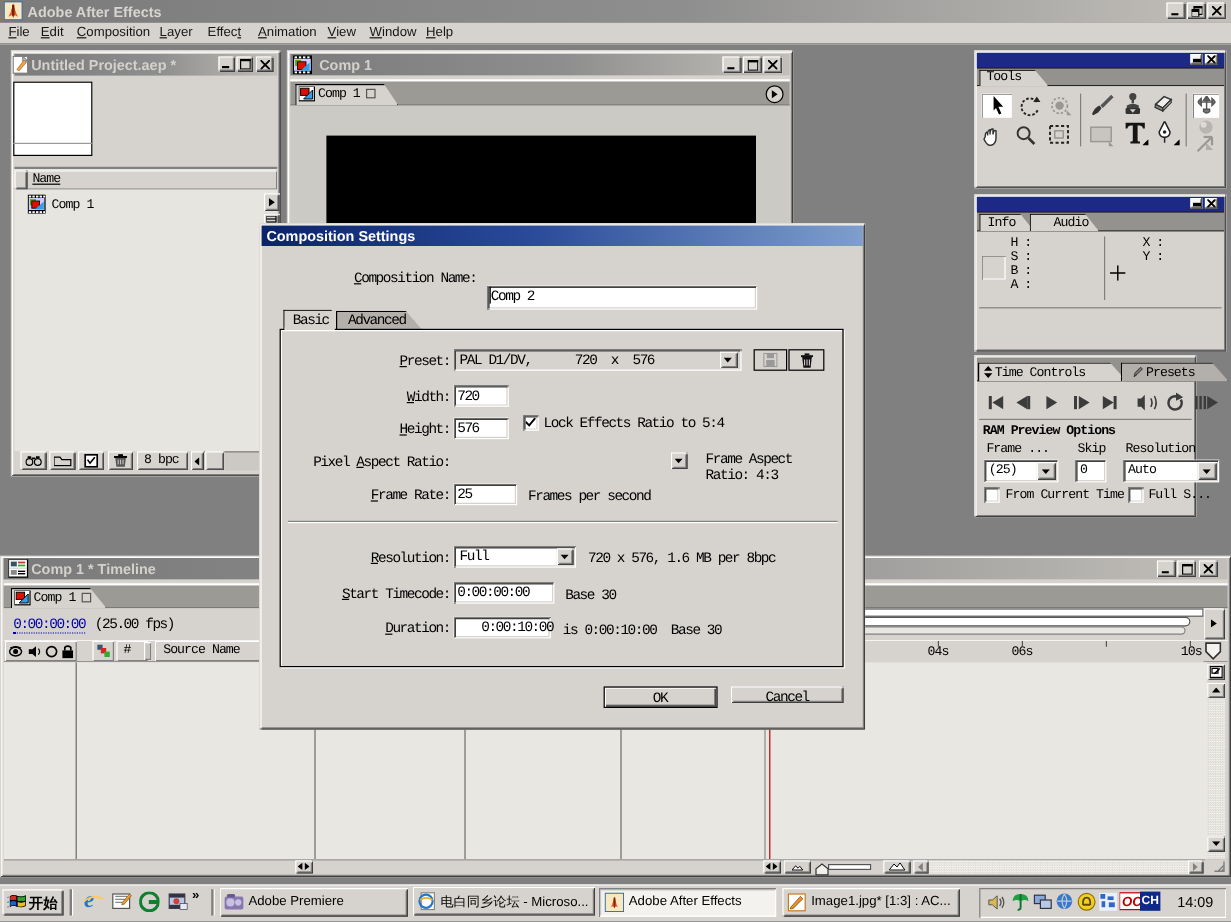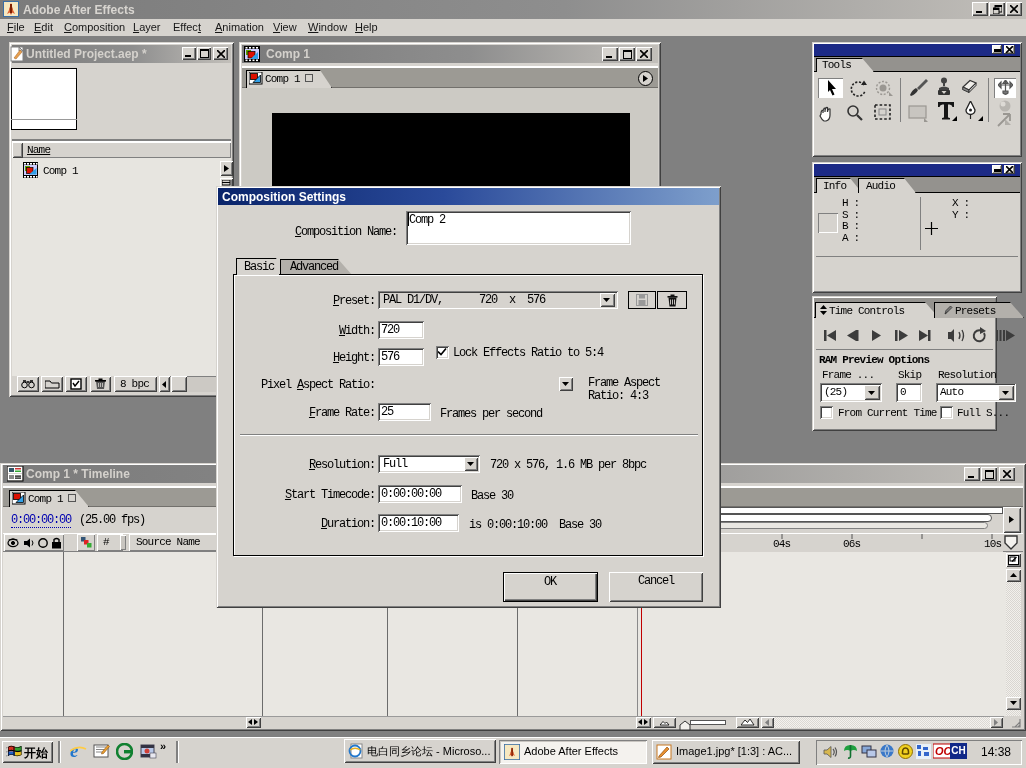--- a/index.html
+++ b/index.html
@@ -331,21 +331,21 @@
   <div class="abs pbtn" style="right:5px;top:1px;width:11px;height:9px;">
         <svg width="7" height="7">
           <path d="M0 0 L7 7 M7 0 L0 7" stroke="#000" stroke-width="1.6"></path>
         </svg>
       </div>
  </div>
  <div class="abs" style="left:2px;top:14px;right:2px;height:17px;background:#94928e;box-shadow:inset 0 1px 0 #000,inset 0 -1px 0 #000;"></div>
  <div class="abs" style="left:4px;top:16px;width:46px;height:15px;background:#d6d3ce;border:1px solid #000;border-bottom:none;clip-path:polygon(0 0,34px 0,100% 100%,0 100%);"></div>
  <span class="abs m10" style="left:11px;top:18px;">Info</span>
  <div class="abs" style="left:46px;top:16px;width:58px;height:15px;background:#d6d3ce;border:1px solid #000;border-bottom:none;clip-path:polygon(0 0,46px 0,100% 100%,0 100%);"></div>
- <span class="abs m10" style="left:54px;top:18px;">Audio</span>
+ <span class="abs m10" style="left:66px;top:18px;">Audio</span>
  <div class="abs" style="left:2px;top:31px;right:2px;bottom:2px;background:#d6d3ce;"></div>
  <div class="abs" style="left:6px;top:51px;width:20px;height:20px;background:#d6d3ce;box-shadow:inset 1px 1px 0 #808080,inset -1px -1px 0 #fff;"></div>
  <div class="abs m10" style="left:30px;top:36px;line-height:11.5px;">H :
 S :
 B :
 A :</div>
  <div class="abs" style="left:108px;top:35px;width:1px;height:53px;background:#808080;"></div>
  <div class="abs" style="left:113px;top:59px;width:13px;height:13px;"><svg width="13" height="13">
         <path d="M6.5 0 L6.5 13 M0 6.5 L13 6.5" stroke="#000" stroke-width="1.2"></path>
       </svg></div>
@@ -592,21 +592,21 @@
         <path d="M16 2 L16 10 L8 10 M16 5 L11 10 M16 8 L14 10" stroke="#808080" stroke-width="1.2" fill="none"></path>
       </svg></div>
 </div>
 
 <div class="abs win" style="left:216px;top:186px;width:505px;height:422px;">
  <div class="abs" style="left:2px;top:2px;right:2px;height:17px;background:linear-gradient(90deg,#0a246a 0%,#2a4a9a 45%,#7e9fcc 100%);">
   <span class="abs" style="left:4px;top:2px;font-size:12px;font-weight:bold;color:#fff;">Composition Settings</span>
  </div>
  <div class="mono">
   <span class="abs" style="left:79px;top:39px;"><u>C</u>omposition Name:</span>
-  <div class="abs sunk" style="left:190px;top:25px;width:225px;height:34px;"><span class="abs" style="left:3px;top:2px;">Comp 2</span><span class="abs" style="left:2px;top:1px;width:1px;height:14px;background:#000;"></span></div>
+  <div class="abs sunk" style="left:190px;top:52px;width:225px;height:20px;"><span class="abs" style="left:3px;top:2px;">Comp 2</span><span class="abs" style="left:2px;top:1px;width:1px;height:14px;background:#000;"></span></div>
   
   <div class="abs" style="left:20px;top:72px;width:50px;height:17px;background:#d6d3ce;border:1px solid #000;border-bottom:none;clip-path:polygon(0 0,40px 0,100% 100%,0 100%);"></div>
   <span class="abs" style="left:28px;top:74px;">Basic</span>
   <div class="abs" style="left:64px;top:73px;width:72px;height:16px;background:#b3b0ab;border:1px solid #000;border-bottom:none;clip-path:polygon(0 0,58px 0,100% 100%,0 100%);"></div>
   <span class="abs" style="left:74px;top:74px;">Advanced</span>
   
   <div class="abs" style="left:17px;top:88px;width:470px;height:282px;border:1px solid #000;box-shadow:1px 1px 0 #fff,inset 1px 1px 0 #fff;"></div>
   <div class="abs" style="left:21px;top:87px;width:42px;height:2px;background:#d6d3ce;"></div>
   
   <span class="abs" style="right:346px;top:108px;"><u>P</u>reset:</span>
@@ -653,25 +653,25 @@
   <div class="abs btn" style="left:248px;top:271px;width:14px;height:14px;"><svg class="abs" style="left:3px;top:5px;" width="8" height="5">
           <path d="M0 0 L7 0 L3.5 4 Z" fill="#000"></path>
         </svg></div>
   <span class="abs" style="left:274px;top:272px;">720 x 576, 1.6 MB per 8bpc</span>
   
   <span class="abs" style="right:346px;top:302px;"><u>S</u>tart Timecode:</span>
   <div class="abs sunk" style="left:162px;top:299px;width:84px;height:18px;"><span class="abs" style="left:3px;top:2px;">0:00:00:00</span></div>
   <span class="abs" style="left:255px;top:303px;">Base 30</span>
   
   <span class="abs" style="right:346px;top:331px;"><u>D</u>uration:</span>
-  <div class="abs sunk" style="left:162px;top:328px;width:81px;height:18px;"><span class="abs" style="left:3px;top:2px;">0:00:10:00</span></div>
+  <div class="abs sunk" style="left:162px;top:328px;width:81px;height:18px;"><span class="abs" style="left:3px;top:2px;padding-left:20px;">0:00:10:00</span></div>
   <span class="abs" style="left:253px;top:332px;">is 0:00:10:00  Base 30</span>
   
-  <div class="abs" style="left:287px;top:386px;width:95px;height:30px;border:1px solid #000;background:#d6d3ce;box-shadow:inset 1px 1px 0 #fff,inset -1px -1px 0 #404040,inset -2px -2px 0 #808080;"><span class="abs" style="left:40px;top:2px;">OK</span></div>
-  <div class="abs btn" style="left:393px;top:386px;width:94px;height:30px;"><span class="abs" style="left:29px;top:2px;">Cancel</span></div>
+  <div class="abs" style="left:287px;top:386px;width:95px;height:18px;border:1px solid #000;background:#d6d3ce;box-shadow:inset 1px 1px 0 #fff,inset -1px -1px 0 #404040,inset -2px -2px 0 #808080;"><span class="abs" style="left:40px;top:2px;">OK</span></div>
+  <div class="abs btn" style="left:393px;top:386px;width:94px;height:14px;"><span class="abs" style="left:29px;top:2px;">Cancel</span></div>
  </div>
 </div>
 
 <div class="abs" style="left:0;top:737px;width:1026px;height:31px;background:#d6d3ce;box-shadow:inset 0 1px 0 #fff;"></div>
 <div class="abs" style="left:0;top:737px;width:1026px;height:31px;font-size:11px;">
  <div class="abs btn" style="left:2px;top:4px;width:51px;height:22px;">
   <svg class="abs" style="left:3px;top:3px;" width="19" height="16" viewBox="0 0 19 16">
         <defs>
           <clipPath id="fw">
             <path d="M3 3 Q6 1 9 2.5 Q13 4 16.5 2 L16.5 11 Q13 13 9 11.5 Q6 10 3 12 Z"></path>
@@ -705,20 +705,29 @@
     </svg>
  <svg class="abs" style="left:139px;top:5px;" width="18" height="18">
       <rect x="2" y="3" width="13" height="12" fill="#b8c8e8" stroke="#445"></rect>
       <rect x="2" y="3" width="13" height="3" fill="#334"></rect>
       <rect x="2" y="12" width="13" height="3" fill="#334"></rect>
       <circle cx="8" cy="9" r="2.5" fill="#d04038"></circle>
       <rect x="11" y="11" width="6" height="5" fill="#e8e8f0" stroke="#445" stroke-width="0.6"></rect>
     </svg>
  <span class="abs" style="left:160px;top:3px;font-weight:bold;color:#000;">»</span>
  <div class="abs" style="left:176px;top:4px;width:2px;height:22px;background:#808080;box-shadow:1px 0 0 #fff;"></div>
+ <div class="abs btn" style="left:183px;top:3px;width:157px;height:24px;">
+  <svg class="abs" style="left:4px;top:4px;" width="16" height="16">
+        <rect x="0" y="3" width="16" height="11" rx="2" fill="#8878b0"></rect>
+        <circle cx="5" cy="8" r="3.4" fill="#c8c0e0"></circle>
+        <circle cx="11.5" cy="8" r="2.6" fill="#c8c0e0"></circle>
+        <rect x="2" y="1" width="7" height="3" rx="1.5" fill="#665890"></rect>
+      </svg>
+  <span class="abs" style="left:24px;top:5px;">Adobe Premiere</span>
+ </div>
  <div class="abs btn" style="left:344px;top:2px;width:152px;height:24px;">
   <svg class="abs" style="left:4px;top:4px;" width="16" height="16">
         <rect x="3" y="1" width="11" height="14" fill="#fff" stroke="#888"></rect>
         <circle cx="7" cy="8" r="5.5" fill="none" stroke="#2277cc" stroke-width="1.8"></circle>
         <path d="M2 7 Q7 3.5 12.5 7" stroke="#e8b020" stroke-width="1.4" fill="none"></path>
       </svg>
   <span class="abs" style="left:23px;top:5px;">电白同乡论坛 - Microso...</span>
  </div>
  <div class="abs" style="left:499px;top:3px;width:148px;height:24px;background:#f4f2ee;box-shadow:inset 1px 1px 0 #808080,inset -1px -1px 0 #fff,inset 2px 2px 0 #c8c5c0;">
   <svg class="abs" style="left:5px;top:4px;" width="16" height="16">
@@ -764,14 +773,14 @@
         <rect x="8" y="4" width="5" height="3"></rect>
         <rect x="3" y="8" width="3" height="5"></rect>
         <rect x="9" y="9" width="5" height="4"></rect>
       </g>
     </svg>
  <svg class="abs" style="left:933px;top:6px;" width="18" height="17">
       <rect x="0" y="1" width="18" height="14" fill="#fff" stroke="#c00000"></rect>
       <text x="2" y="12" font-family="Liberation Sans" font-size="11" font-weight="bold" fill="#c00000" font-style="italic">OC</text>
     </svg>
  <div class="abs" style="left:950px;top:6px;width:17px;height:16px;background:#102888;color:#fff;font-weight:bold;font-size:10px;text-align:center;line-height:16px;">CH</div>
- <span class="abs" style="left:981px;top:8px;font-size:12px;">14:38</span>
+ <span class="abs" style="left:981px;top:8px;font-size:12px;">14:09</span>
 </div>
 
 </body></html>

